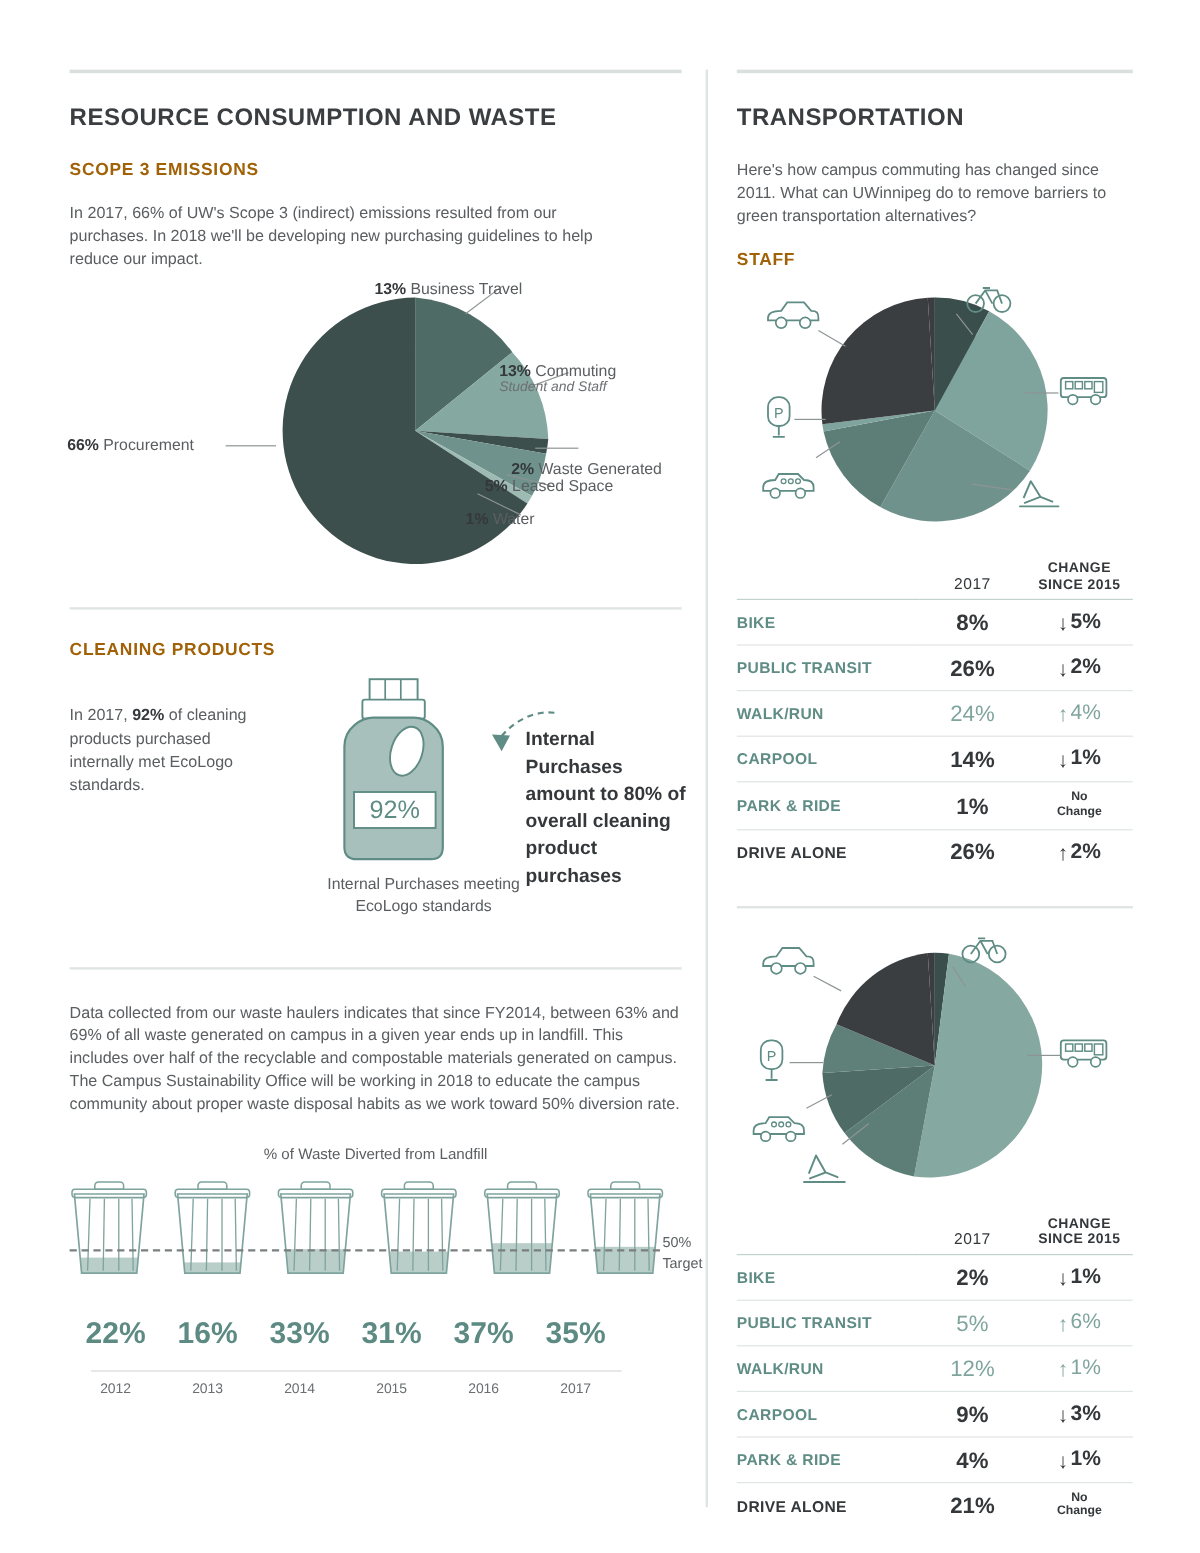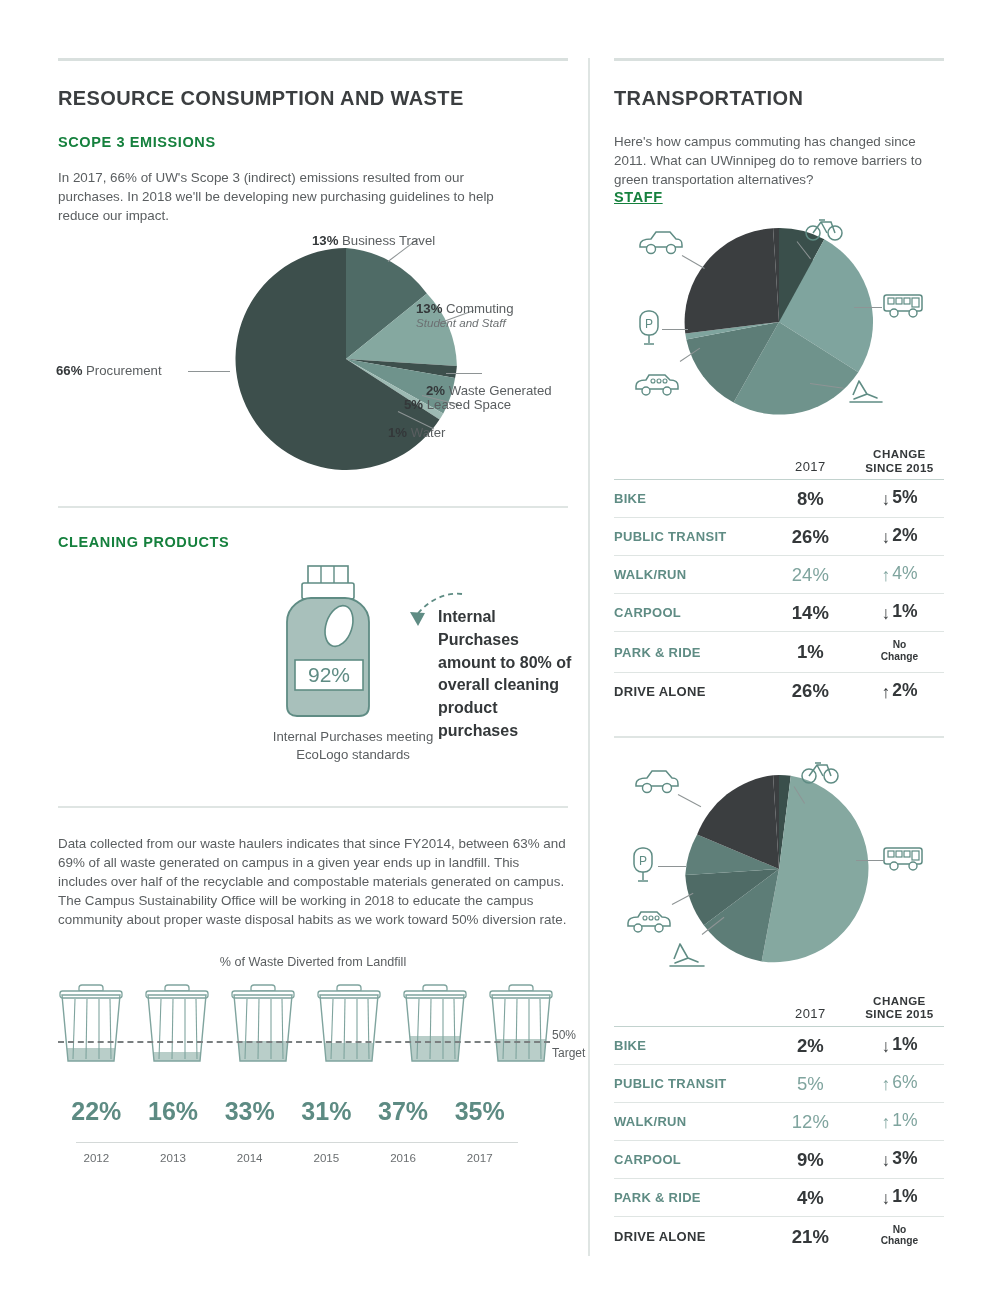--- a/index.html
+++ b/index.html
@@ -19,21 +19,21 @@
   .vdivider  { position: absolute; left: 588px; top: 58px; width: 2px; height: 1198px; background: #dfe5e3; }
 
   .toprule { height: 3px; background: #d9e0de; margin-bottom: 26px; }
 
   h1.section-title {
     font-size: 20px; font-weight: bold; letter-spacing: .4px;
     color: #3b3e40; text-transform: uppercase;
   }
   h2.sub-title {
     font-size: 14.5px; font-weight: bold; letter-spacing: .6px;
-    color: #15803d; text-transform: uppercase;
+    color: #a16207; text-transform: uppercase;
   }
   p.body-text { font-size: 13.4px; line-height: 1.42; color: #5a5e60; }
 
   
   .scope3-wrap { position: relative; height: 235px; margin-top: 16px; }
   .pie-big { position: absolute; left: 176px; top: 6px; width: 224px; height: 224px; }
   .lbl { position: absolute; font-size: 13.2px; color: #5a5e60; white-space: nowrap; }
   .lbl b { color: #34383a; font-weight: bold; }
   .lbl i { display:block; font-size: 11.6px; font-style: italic; color:#6c7072; text-align:left; }
   .leader { position: absolute; background: #8e9495; height: 1px; }
@@ -149,20 +149,23 @@
       <div class="lbl" style="left:-2px; top:122px;">
         <b>66%</b>
         <span>Procurement</span>
       </div>
     </div>
 
     <div style="height:2px; background:#dfe5e3; margin:30px 0 26px 0;"></div>
 
     <h2 class="sub-title">CLEANING PRODUCTS</h2>
     <div class="clean-wrap">
+      <div class="clean-left">
+        <span>In 2017, </span><b>92%</b><span> of cleaning products purchased internally met EcoLogo standards.</span>
+      </div>
 
       <svg class="bottle" viewBox="0 0 126 158">
         <rect x="35" y="2" width="40" height="18" fill="#ffffff" stroke="#5f8c84" stroke-width="1.6"></rect>
         <line x1="48" y1="2" x2="48" y2="20" stroke="#5f8c84" stroke-width="1.4"></line>
         <line x1="61" y1="2" x2="61" y2="20" stroke="#5f8c84" stroke-width="1.4"></line>
         <rect x="29" y="19" width="52" height="16" rx="2" fill="#ffffff" stroke="#5f8c84" stroke-width="1.6"></rect>
         <path d="M14,58 C14,42 29,34 38,34 L72,34 C81,34 96,42 96,58 L96,142 C96,149 92,152 86,152 L24,152 C18,152 14,149 14,142 Z" fill="#a8c0bb" stroke="#5f8c84" stroke-width="1.8"></path>
         <ellipse cx="66" cy="62" rx="13" ry="21" transform="rotate(18 66 62)" fill="#ffffff" stroke="#5f8c84" stroke-width="1.6"></ellipse>
         <rect x="22" y="96" width="68" height="30" fill="#ffffff" stroke="#5f8c84" stroke-width="1.6"></rect>
         <text x="56" y="118" text-anchor="middle" font-family="Liberation Sans, sans-serif" font-size="21" fill="#5f8c84">92%</text>
@@ -310,21 +313,21 @@
         <div>2017</div>
       </div>
     </div>
   </div>
 
   <div class="col-right">
     <div class="toprule"></div>
     <h1 class="section-title">TRANSPORTATION</h1>
     <p class="body-text" style="margin-top:22px;">Here's how campus commuting has changed since 2011. What can UWinnipeg do to remove barriers to green transportation alternatives?</p>
 
-    <h2 class="sub-title" style="text-decoration:underline;">STAFF</h2>
+    <h2 class="sub-title" style="margin-top:20px;">STAFF</h2>
 
     <div class="pie-wrap-t">
       <svg class="pie-t" viewBox="0 0 190 190">
 
         <path d="M95,95 L95,1 A94,94 0 0,1 140.3,106.6 Z" fill="#3a4f4b" transform="rotate(0 95 95)"></path>
         <path d="M95,95 L95,1 A94,94 0 0,1 140.3,12.3 Z" fill="#3a4f4b"></path>
 
         <path d="M95,95 L140.3,12.3 A94,94 0 0,1 174.3,145.2 Z" fill="#7fa49e"></path>
 
         <path d="M95,95 L174.3,145.2 A94,94 0 0,1 49.6,175.5 Z" fill="#6f938c"></path>

